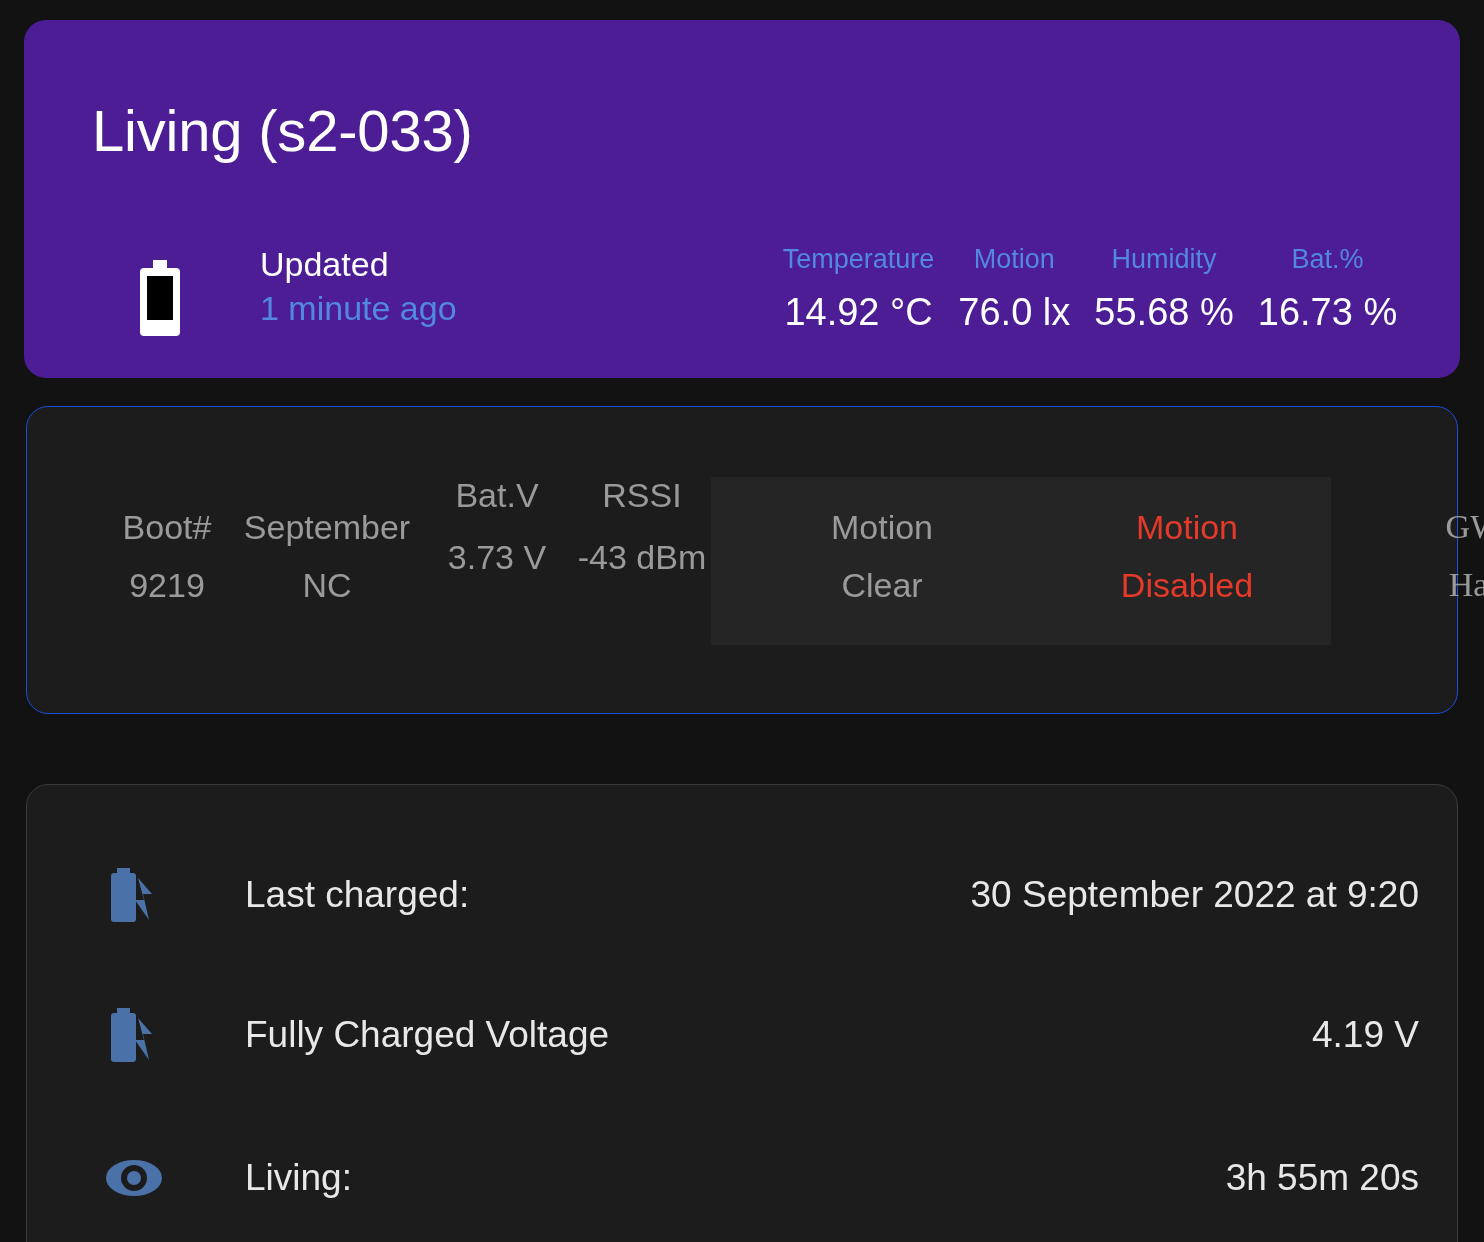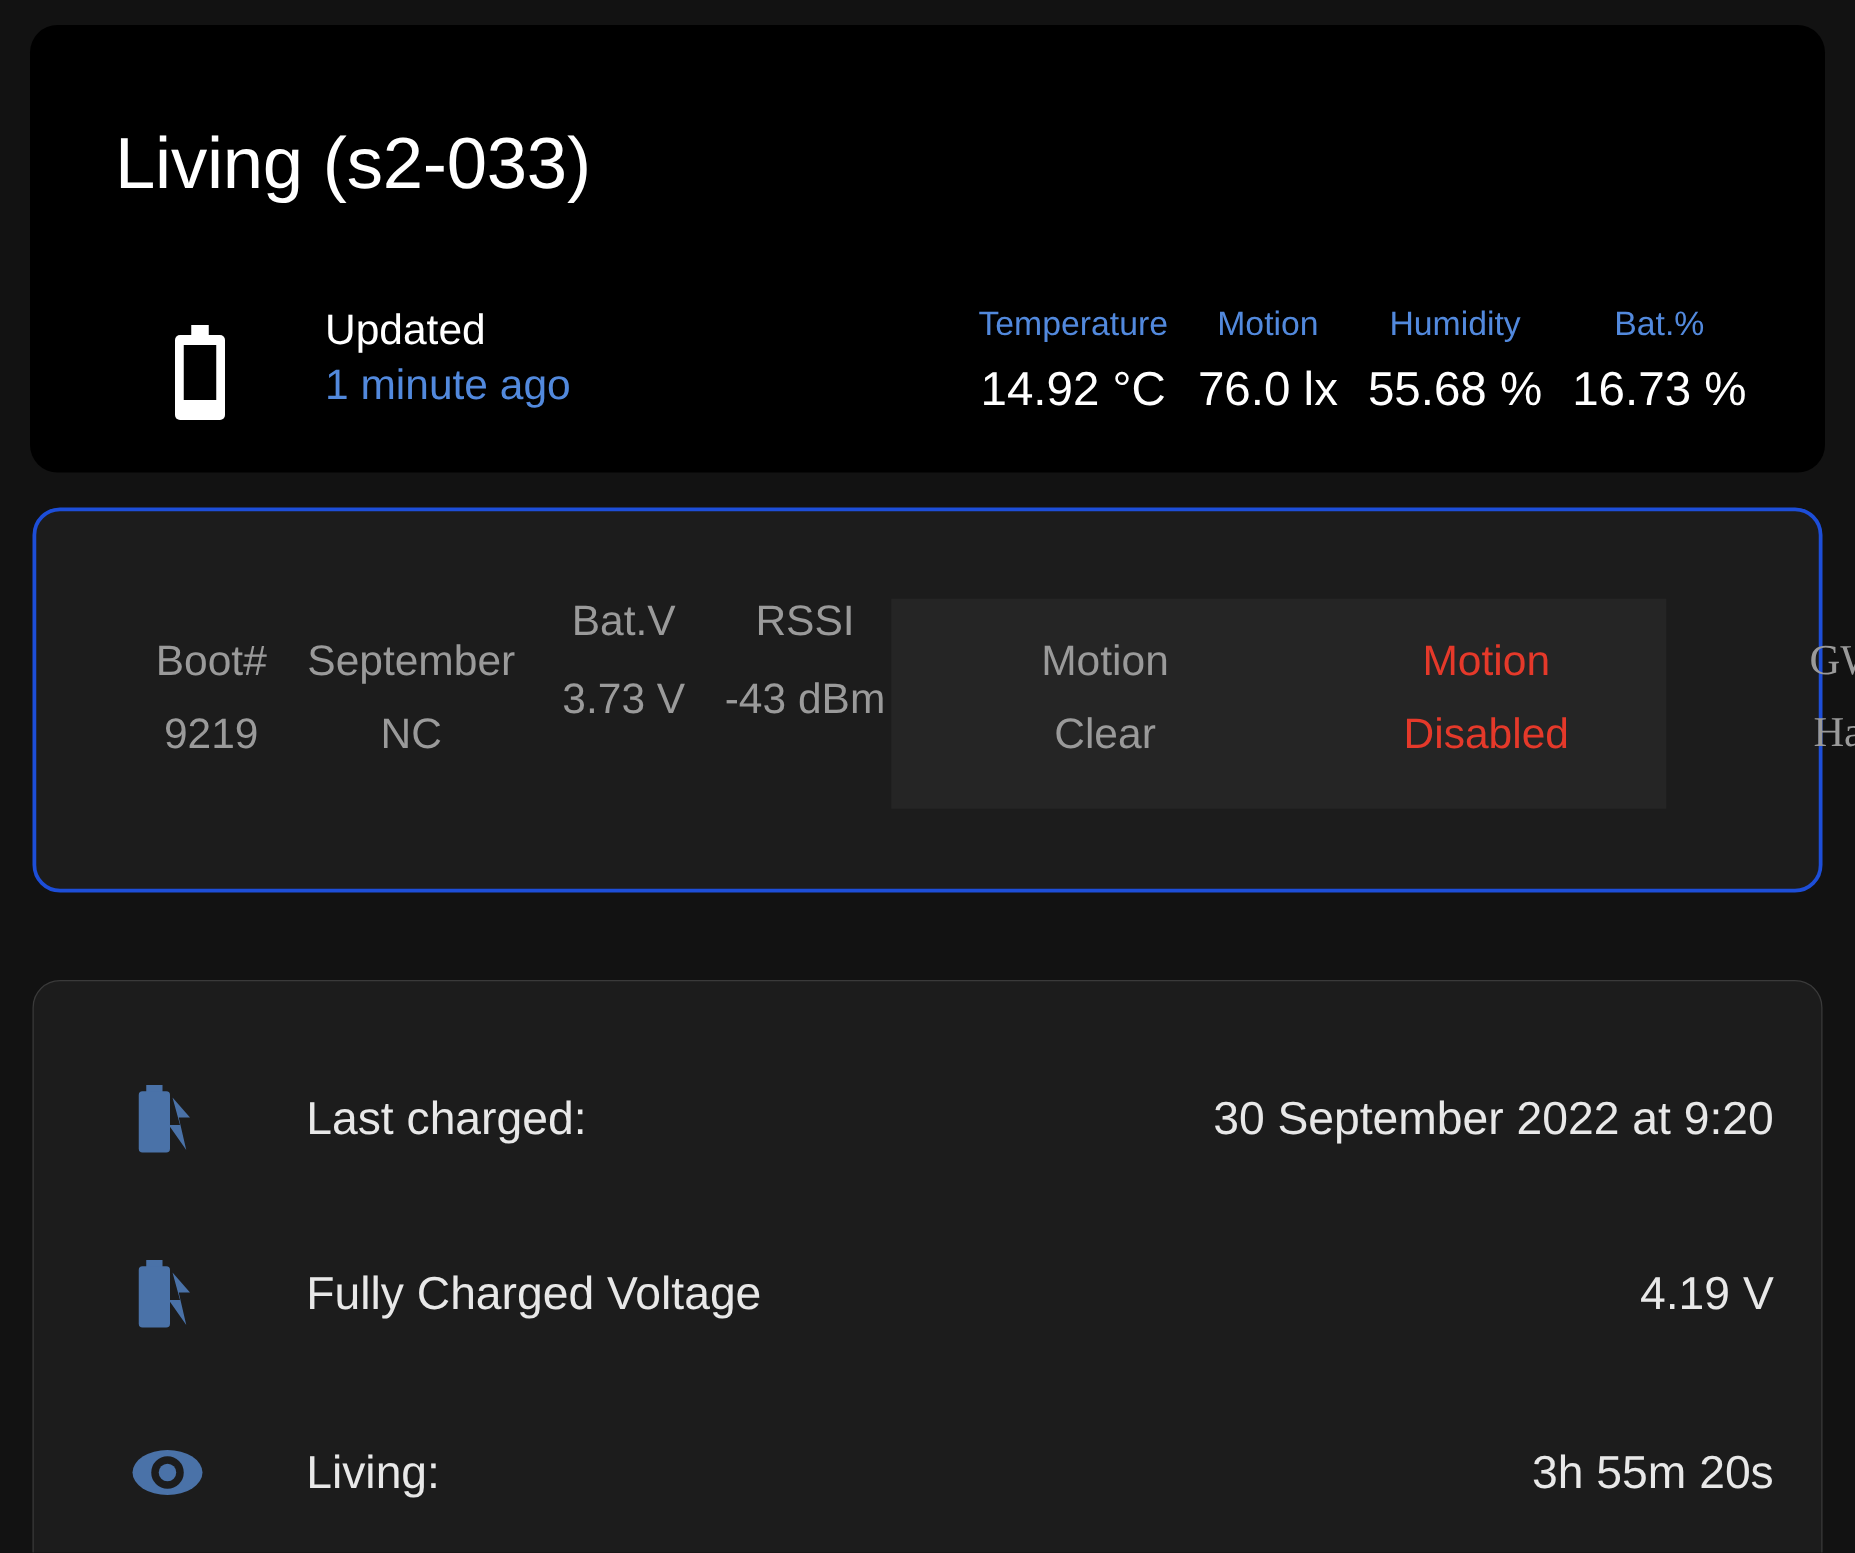--- a/index.html
+++ b/index.html
@@ -23,21 +23,21 @@
     box-sizing: border-box;
   }
 
   
   .card-header {
     position: absolute;
     left: 24px;
     top: 20px;
     width: 1436px;
     height: 358px;
-    background: #000000;
+    background: #4c1d95;
     border-radius: 22px;
     box-sizing: border-box;
     overflow: hidden;
   }
   .device-title {
     position: absolute;
     left: 68px;
     top: 78px;
     font-size: 58px;
     line-height: 66px;
@@ -107,21 +107,21 @@
   }
 
   
   .card-status {
     position: absolute;
     left: 26px;
     top: 406px;
     width: 1432px;
     height: 308px;
     background: #1c1c1c;
-    border: 3px solid #1d4ed8;
+    border: 1px solid #1d4ed8;
     border-radius: 22px;
     box-sizing: border-box;
   }
   .status-row {
     position: absolute;
     left: 0;
     top: 0;
     width: 100%;
     height: 100%;
   }

